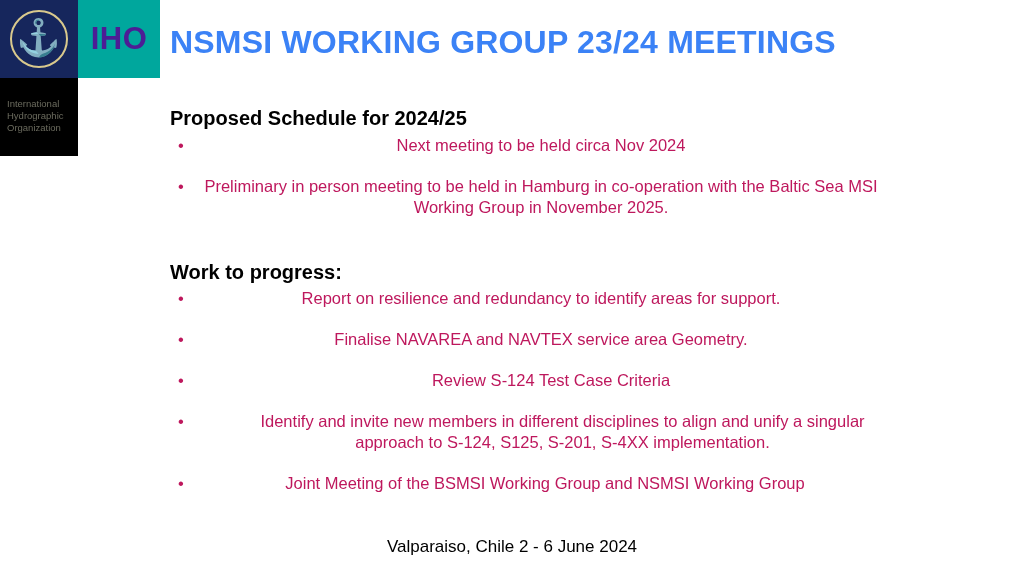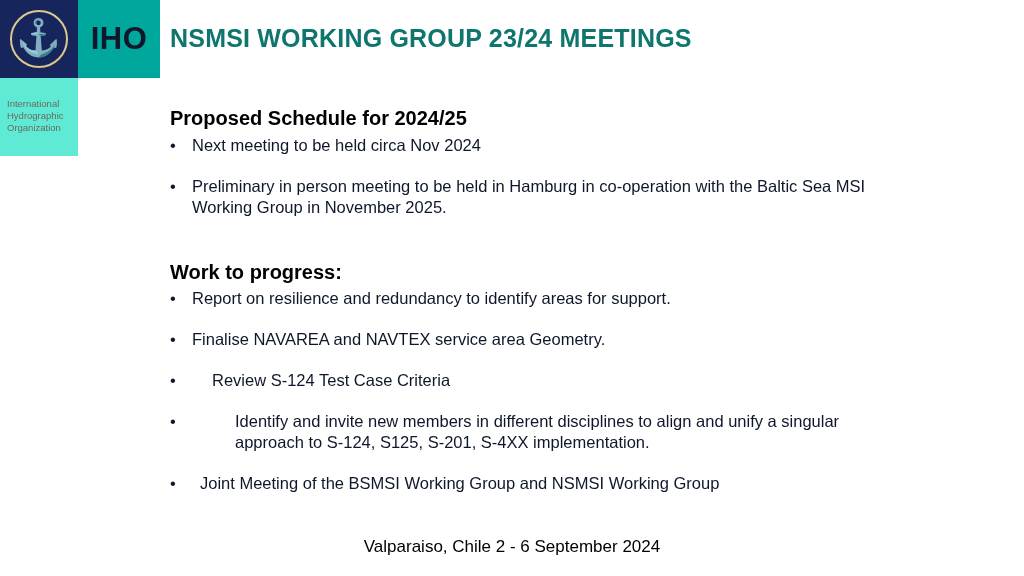--- a/index.html
+++ b/index.html
@@ -30,61 +30,62 @@
   .anchor-glyph {
     color: #f6f2e2;
     font-size: 36px;
     line-height: 1;
     transform: translateY(-1px);
   }
   .logo-teal {
     position: absolute; top: 0; left: 78px;
     width: 82px; height: 78px;
     background: #00a79d;
-    color: #0f172a;
+    color: #4c1d95;
     font-weight: bold;
     font-size: 31px;
     letter-spacing: 0.5px;
     display: flex; align-items: center; justify-content: center;
   }
   .logo-cream {
     position: absolute; top: 78px; left: 0;
     width: 78px; height: 78px;
-    background: #5eead4;
+    background: #000000;
     color: #6b6b5e;
     font-size: 9.5px;
     line-height: 12px;
     padding: 20px 4px 0 7px;
   }
 
   
   .title {
     position: absolute; top: 24px; left: 170px;
     width: 820px;
-    font-size: 25px;
+    font-size: 32px;
     font-weight: bold;
-    color: #0f766e;
+    color: #3b82f6;
     letter-spacing: 0.2px;
   }
   .section-heading {
     position: absolute; left: 170px;
     font-size: 20px;
     font-weight: bold;
     color: #000000;
   }
   .heading-schedule { top: 95px; margin-top: 12px; }
   .heading-work { top: 228px; margin-top: 33px; }
 
   .bullet {
     position: absolute; left: 170px;
     display: flex;
     width: 720px;
     font-size: 16.5px;
     line-height: 21px;
-    color: #0f172a;
+    color: #be185d;
+    text-align: center;
   }
   .dot { width: 22px; flex: 0 0 22px; }
   .dot::before { content: "\2022"; }
   .bullet-text { flex: 1; }
 
   .b-sched-0 { top: 135px; }
   .b-sched-1 { top: 176px; }
   .b-work-0  { top: 288px; }
   .b-work-1  { top: 329px; }
   .b-work-2  { top: 370px; gap: 20px; }
@@ -140,15 +141,15 @@
   </div>
   <div class="bullet b-work-3">
     <span class="dot"></span>
     <span class="bullet-text">Identify and invite new members in different disciplines to align and unify a singular approach to S-124, S125, S-201, S-4XX implementation.</span>
   </div>
   <div class="bullet b-work-4">
     <span class="dot"></span>
     <span class="bullet-text">Joint Meeting of the BSMSI Working Group and NSMSI Working Group</span>
   </div>
 
-  <div class="footer">Valparaiso, Chile 2 - 6 September 2024</div>
+  <div class="footer">Valparaiso, Chile 2 - 6 June 2024</div>
 
 </div>
 
 </body></html>

